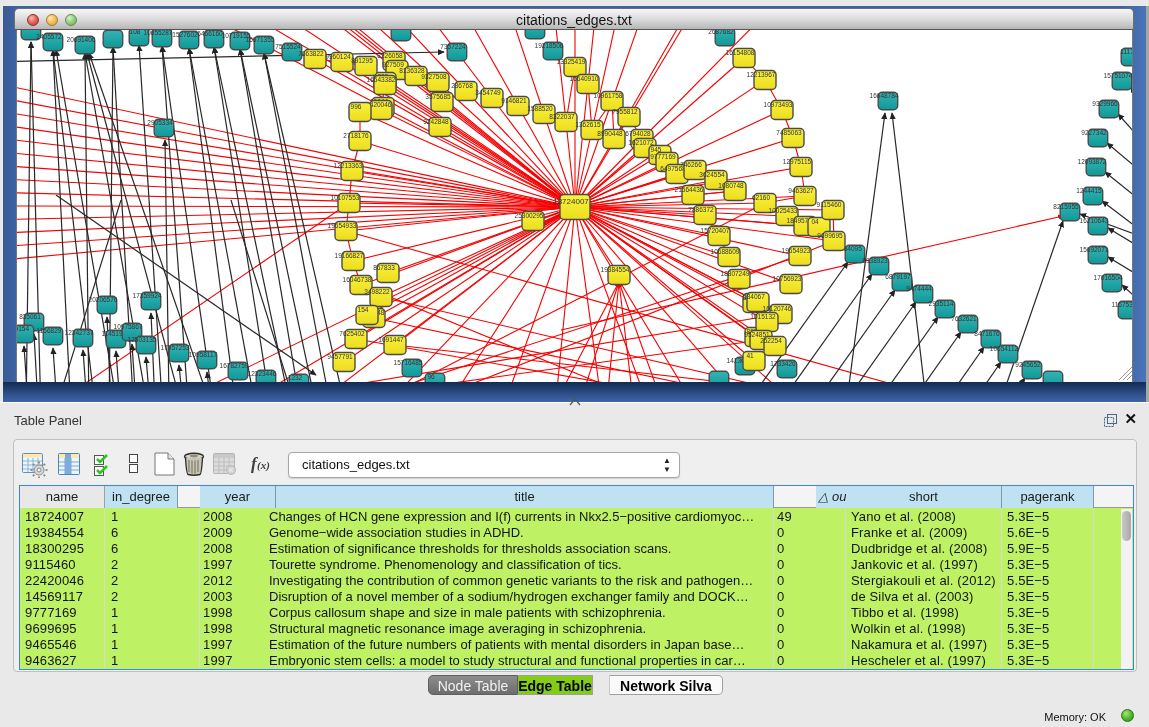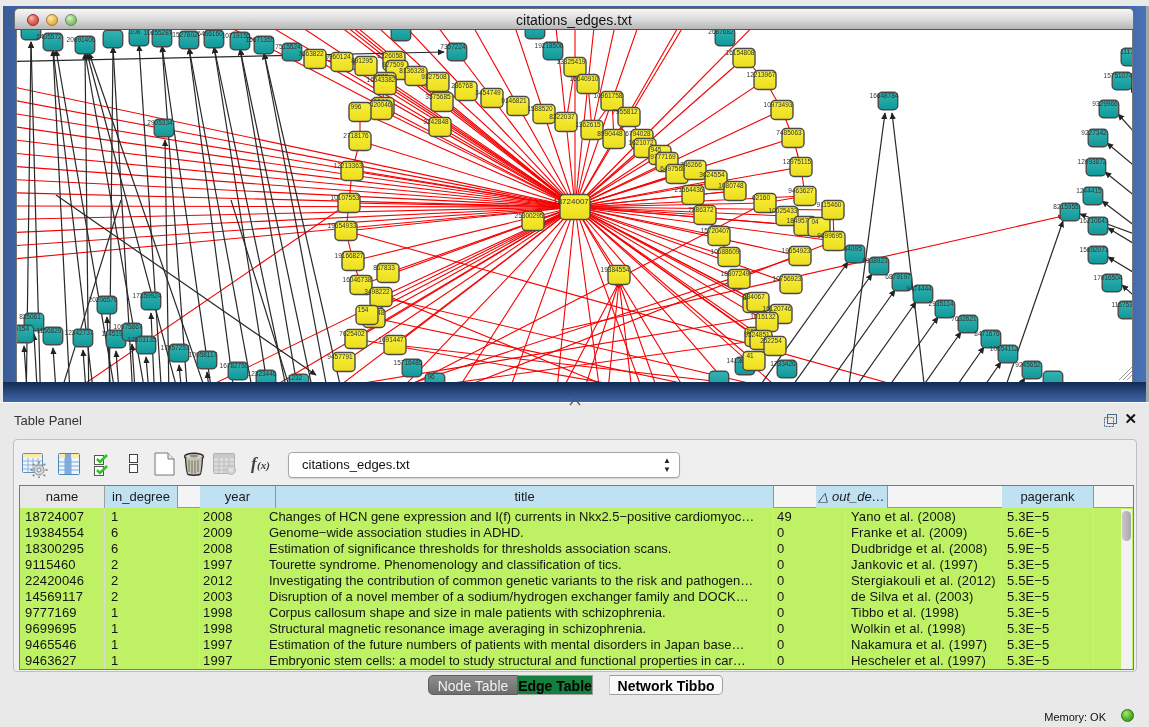--- a/index.html
+++ b/index.html
@@ -27,21 +27,21 @@
 .c { position:absolute; overflow:hidden; }
 .c0 { left:5px; width:82px; } .c1 { left:91px; width:88px; } .c2 { left:183px; width:70px; }
 .c3 { left:249px; width:492px; letter-spacing:0; } .c4 { left:757px; width:66px; } .c5 { left:831px; width:150px; }
 .c6 { left:987px; width:100px; }
 .vgrid { position:absolute; top:23px; width:1px; height:160px; background:#d9d9d9; }
 #vsb { position:absolute; right:1px; top:23px; width:11px; height:160px; background:#f2f2f2; }
 #vsbt { position:absolute; left:1px; top:2px; width:9px; height:30px; border-radius:5px; background:linear-gradient(90deg,#c9c9c9,#a8a8a8); }
 #tabs { position:absolute; left:428px; top:272px; height:20px; }
 .tab { position:absolute; top:0; height:20px; line-height:20px; text-align:center; font-size:14px; }
 #tab1 { left:0; width:90px; background:linear-gradient(#8d8d8d,#6d6d6d); color:#f2f2f2; border:1px solid #5f5f5f; border-radius:5px 0 0 5px; }
-#tab2 { left:90px; width:75px; background:#15803d; color:#000; font-weight:bold; border:1px solid #9f9f9f; border-left:none; }
+#tab2 { left:90px; width:75px; background:#84cc16; color:#000; font-weight:bold; border:1px solid #9f9f9f; border-left:none; }
 #tab3 { left:181px; width:114px; background:#fafafa; color:#000; font-weight:bold; border:1px solid #9f9f9f; border-left:1px solid #c9c9c9; border-radius:0 5px 5px 0; }
 #mem { position:absolute; right:43px; top:308px; font-size:11px; color:#111; }
 #memdot { position:absolute; right:15px; top:306px; width:13px; height:13px; border-radius:50%; background:radial-gradient(circle at 38% 32%, #a8e86a, #4db32c 55%, #2f8f17); border:1px solid #2a7014; }
 #closex { position:absolute; right:12px; top:7px; font-size:15px; font-weight:bold; color:#111; }
 #flt { position:absolute; right:32px; top:10px; width:13px; height:13px; }
 </style></head>
 <body>
 <div id="rstrip"></div>
 <div id="desk">
   <div id="win">
@@ -659,20 +659,21 @@
       </g>
     </svg>
     <div id="dd">citations_edges.txt<span class="arr">▲<br>▼</span></div>
     <div id="tbl">
       <div id="thead">
         <span class="th" style="left:0;width:85px;background:#e8e8e8;border-right:1px solid #a0a0a0;">name</span>
         <span class="th" style="left:85px;width:73px;">in_degree</span>
         <span class="th" style="left:180px;width:76px;">year</span>
         <span class="th" style="left:256px;width:498px;">title</span>
         <span class="th" style="left:796px;width:72px;font-style:italic;">△ out_de…</span>
+        <span class="th" style="left:826px;width:156px;">short</span>
         <span class="th" style="left:982px;width:92px;">pagerank</span>
       </div>
       <div class="vgrid" style="left:84px"></div>
         <div class="vgrid" style="left:179px"></div>
         <div class="vgrid" style="left:255px"></div>
         <div class="vgrid" style="left:753px"></div>
         <div class="vgrid" style="left:825px"></div>
         <div class="vgrid" style="left:981px"></div>
         <div class="vgrid" style="left:1073px"></div>
       <div class="tr" style="top:23px">
@@ -766,17 +767,17 @@
           <span class="c c6">5.3E−5</span>
         </div>
       <div id="vsb">
           <div id="vsbt"></div>
         </div>
     </div>
   </div>
   <div id="tabs">
     <span class="tab" id="tab1">Node Table</span>
     <span class="tab" id="tab2">Edge Table</span>
-    <span class="tab" id="tab3">Network Tibbo</span>
+    <span class="tab" id="tab3">Network Silva</span>
   </div>
   <div id="mem">Memory: OK</div>
   <div id="memdot"></div>
 </div>
 
 </body></html>

